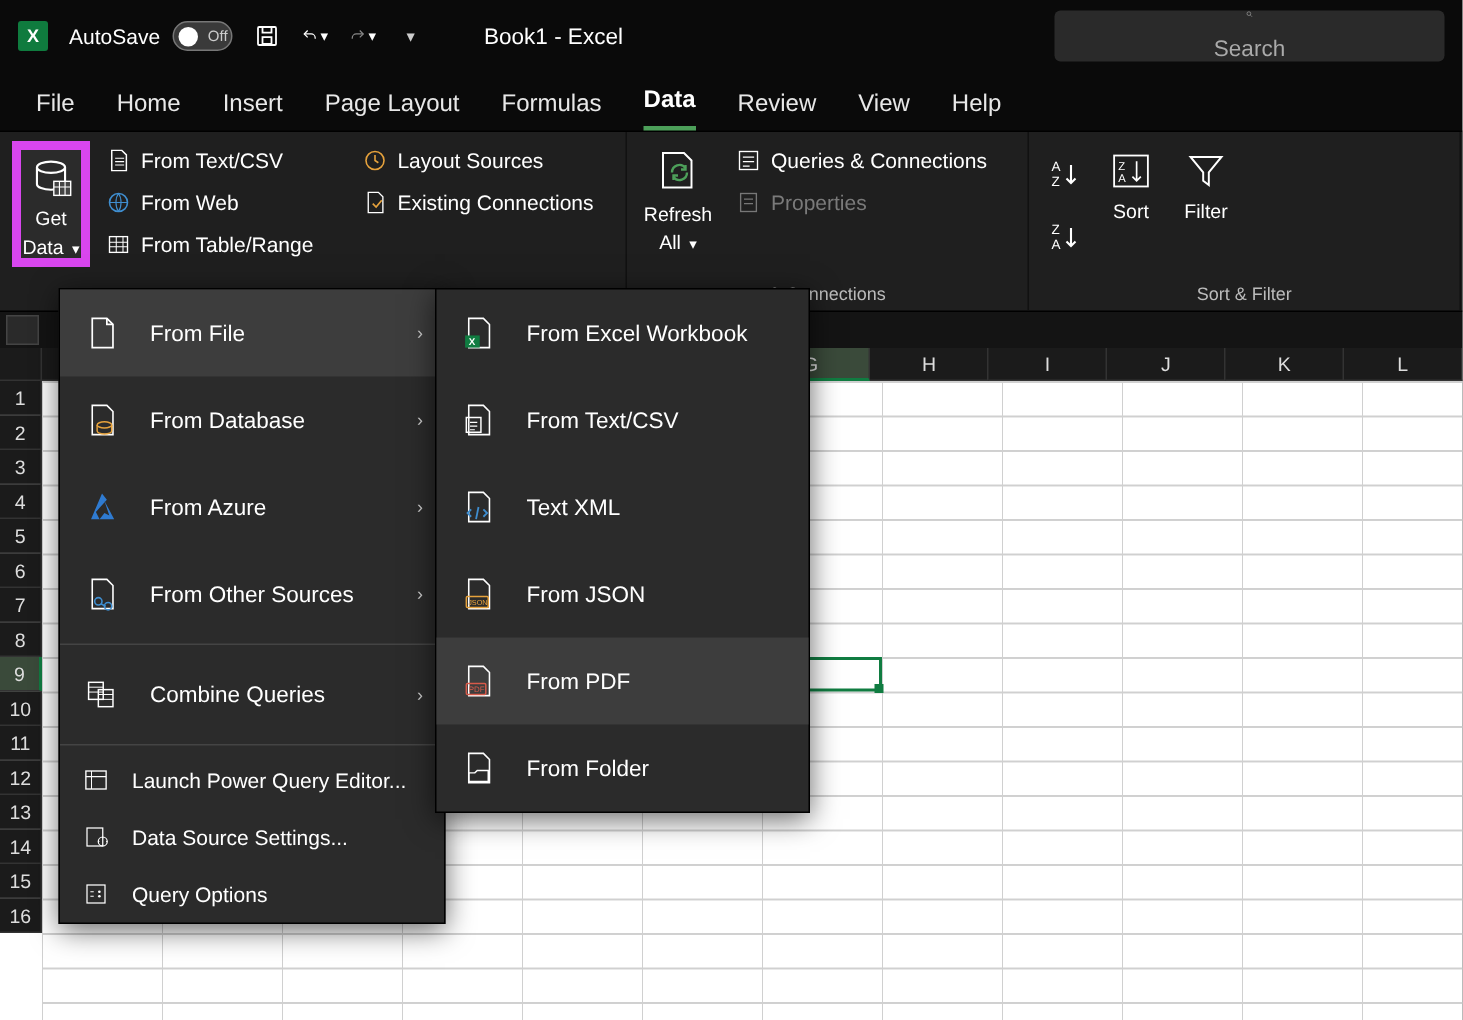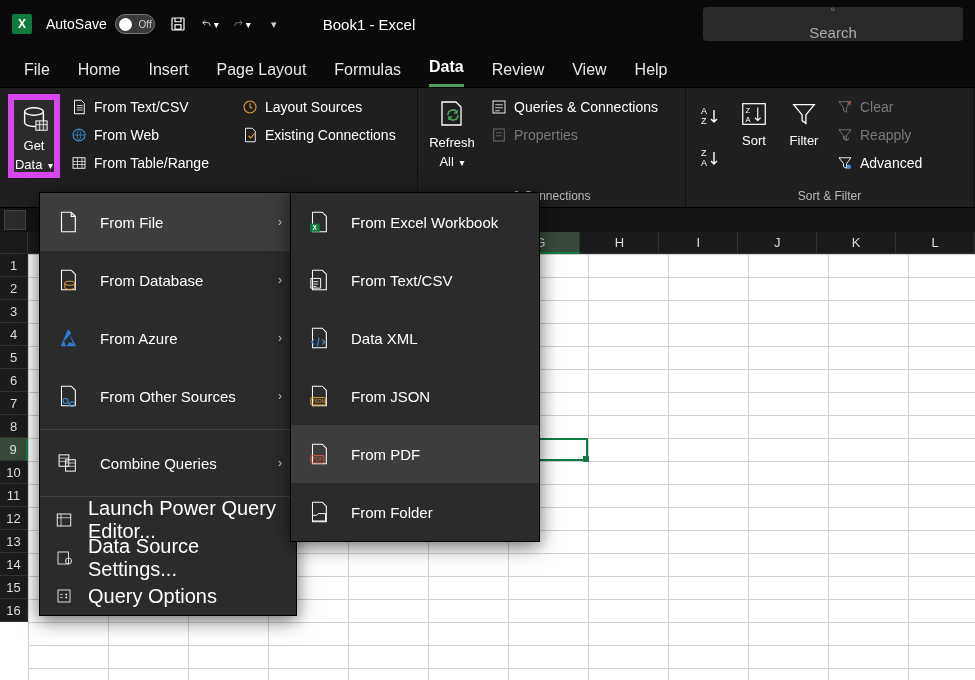--- a/index.html
+++ b/index.html
@@ -55,21 +55,21 @@
 
   
   .menu { position:absolute; background:#2b2b2b; border:1px solid #000; box-shadow:0 4px 18px rgba(0,0,0,.6); }
   .menu1 { top:192px; left:39px; width:258px; }
   .menu2 { top:192px; left:290px; width:250px; }
   .menu-item { display:flex; align-items:center; height:58px; padding:0 14px; gap:18px; font-size:15px; color:#fff; cursor:pointer; position:relative; }
   .menu-item .mi-icon { width:28px; height:28px; flex:0 0 28px; display:flex; align-items:center; justify-content:center; }
   .menu-item.hover { background:#3d3d3d; }
   .menu-item .arrow { position:absolute; right:14px; font-size:12px; color:#ccc; }
   .menu-divider { height:1px; background:#444; margin:4px 0; }
-  .menu-item.compact { height:38px; font-size:20px; gap:14px; }
+  .menu-item.compact { height:38px; font-size:14px; gap:14px; }
   .menu-item.compact .mi-icon { width:20px; height:20px; flex:0 0 20px; }
 </style>
 </head>
 <body>
 
 <div class="titlebar">
   <div class="app-icon">X</div>
   <div class="autosave">
     <span>AutoSave</span>
     <div class="toggle">
@@ -235,43 +235,20 @@
             <text x="7" y="24" font-size="8" fill="#fff">A</text>
             <path d="M20 9v14M17 20l3 3 3-3" stroke="#fff" stroke-width="1.2" fill="none"></path>
           </svg>
         <div>Sort</div>
       </div>
       <div class="big-btn" style="width:44px;">
         <svg viewBox="0 0 32 32" width="30" height="30">
             <path d="M5 6h22l-9 11v9l-4-3v-6z" fill="none" stroke="#fff" stroke-width="1.4"></path>
           </svg>
         <div>Filter</div>
-      </div>
-      <div class="col">
-        <div class="small-btn dis">
-          <svg class="icon16" viewBox="0 0 24 24">
-              <path d="M4 5h16l-6 8v6l-4-2v-4z" fill="none" stroke="#777" stroke-width="1.2"></path>
-              <path d="M15 4l5 5M20 4l-5 5" stroke="#c0504d" stroke-width="1.4"></path>
-            </svg>
-          <span>Clear</span>
-        </div>
-        <div class="small-btn dis">
-          <svg class="icon16" viewBox="0 0 24 24">
-              <path d="M4 5h16l-6 8v6l-4-2v-4z" fill="none" stroke="#777" stroke-width="1.2"></path>
-              <path d="M17 16a3 3 0 11-3-3" stroke="#777" stroke-width="1.2" fill="none"></path>
-            </svg>
-          <span>Reapply</span>
-        </div>
-        <div class="small-btn">
-          <svg class="icon16" viewBox="0 0 24 24">
-              <path d="M4 5h16l-6 8v6l-4-2v-4z" fill="none" stroke="#fff" stroke-width="1.2"></path>
-              <circle cx="17" cy="17" r="3" fill="#3f8ed0"></circle>
-            </svg>
-          <span>Advanced</span>
-        </div>
       </div>
     </div>
     <div class="group-label">Sort &amp; Filter</div>
   </div>
 
 </div>
 
 <div class="namebox-row">
   <div class="namebox"></div>
 </div>
@@ -420,21 +397,21 @@
     <span>From Text/CSV</span>
   </div>
   <div class="menu-item">
     <div class="mi-icon">
         <svg viewBox="0 0 32 32" width="26" height="26">
           <path d="M8 4h12l5 5v19H8z" fill="none" stroke="#fff" stroke-width="1.3"></path>
           <path d="M10 18l-3 3 3 3M20 18l3 3-3 3" stroke="#3f8ed0" stroke-width="1.5" fill="none"></path>
           <path d="M16 16l-2 10" stroke="#3f8ed0" stroke-width="1.5"></path>
         </svg>
       </div>
-    <span>Data XML</span>
+    <span>Text XML</span>
   </div>
   <div class="menu-item">
     <div class="mi-icon">
         <svg viewBox="0 0 32 32" width="26" height="26">
           <path d="M8 4h12l5 5v19H8z" fill="none" stroke="#fff" stroke-width="1.3"></path>
           <rect x="6" y="18" width="18" height="9" rx="1" fill="none" stroke="#e6a23c" stroke-width="1.2"></rect>
           <text x="7.5" y="25" font-size="6" fill="#e6a23c">JSON</text>
         </svg>
       </div>
     <span>From JSON</span>

